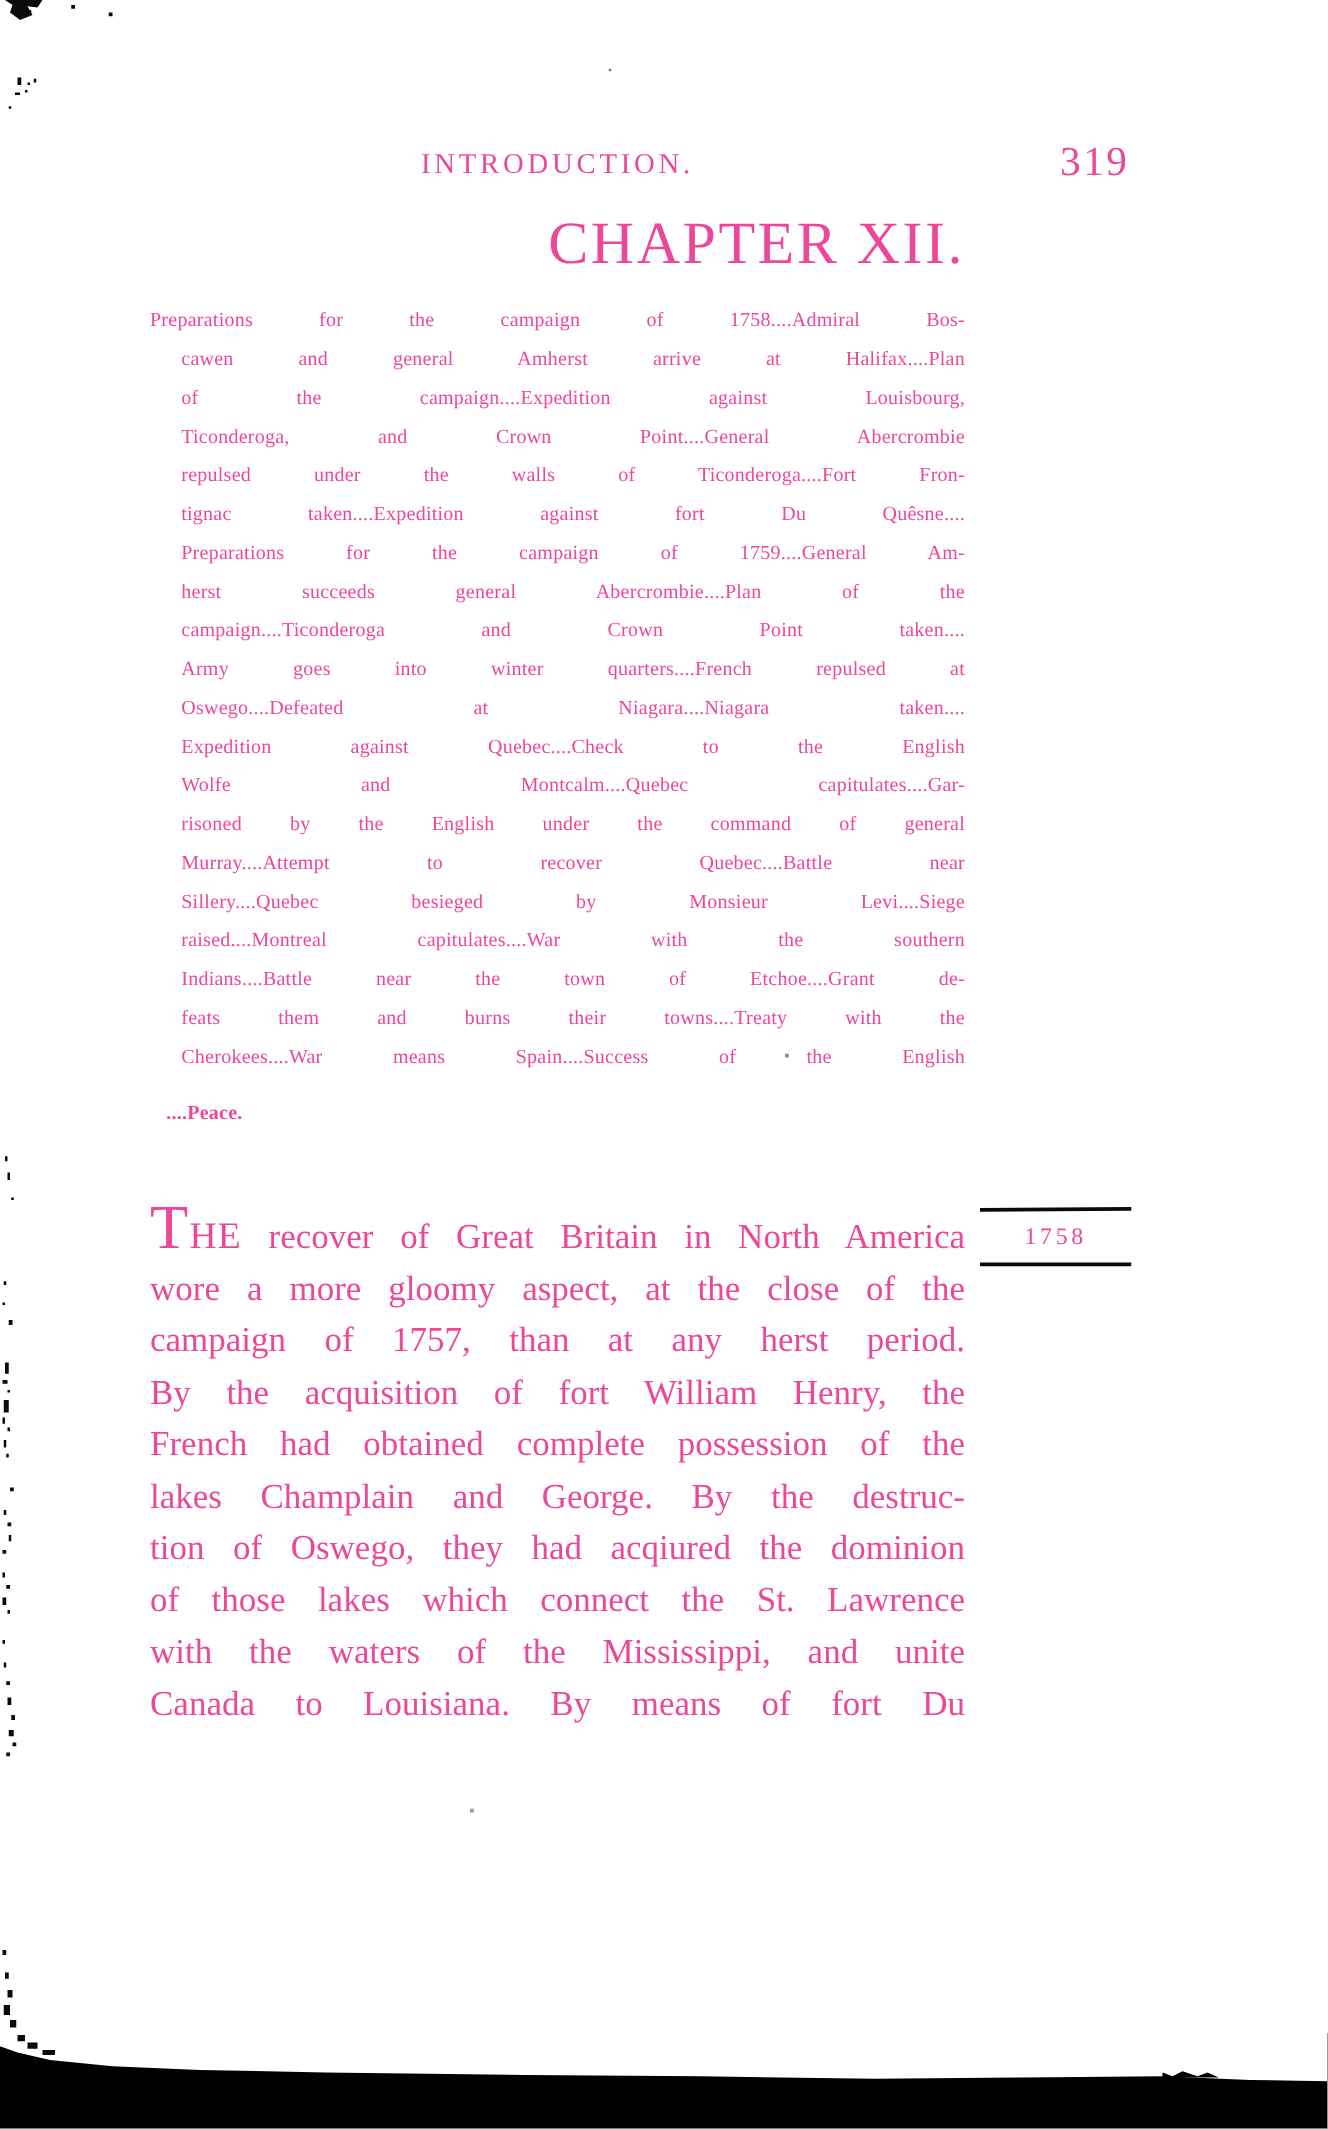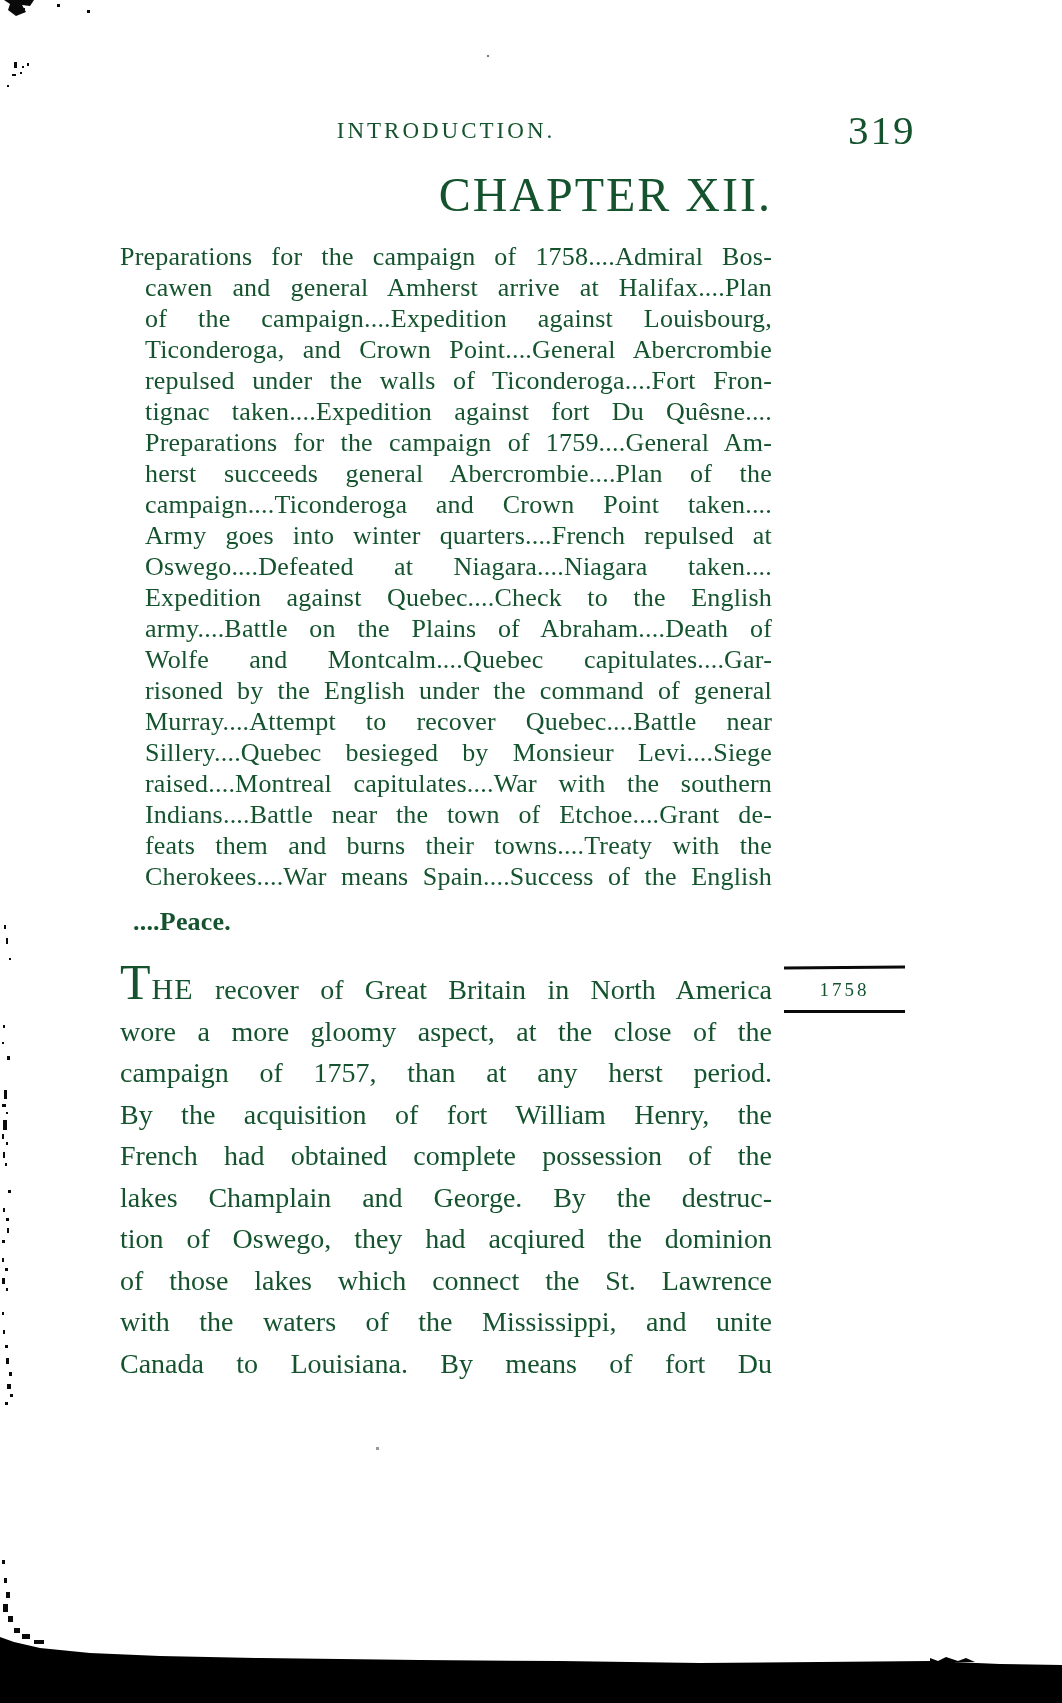--- a/index.html
+++ b/index.html
@@ -2,40 +2,40 @@
 <html><head>
 <meta charset="utf-8">
 <style>
   html, body { margin: 0; padding: 0; background: #555; }
   .page {
     position: relative;
     width: 1062px;
     height: 1703px;
     background: #ffffff;
     font-family: "Liberation Serif", "DejaVu Serif", serif;
-    color: #14532d;
+    color: #ec4899;
     overflow: hidden;
   }
   
   .running-title {
     position: absolute;
     left: 120px;
     top: 118px;
     width: 652px;
     text-align: center;
     font-size: 23px;
     letter-spacing: 3px;
     line-height: 26px;
     white-space: nowrap;
   }
   .page-number {
     position: absolute;
     left: 848px;
     top: 112px;
-    font-size: 41px;
+    font-size: 33px;
     line-height: 36px;
     letter-spacing: 2px;
   }
   
   .chapter-heading {
     position: absolute;
     left: 120px;
     top: 176px;
     width: 652px;
     text-align: right;
@@ -43,21 +43,21 @@
     letter-spacing: 2px;
     line-height: 38px;
     white-space: nowrap;
   }
   
   .summary {
     position: absolute;
     left: 120px;
     top: 241px;
     width: 652px;
-    font-size: 26px;
+    font-size: 16px;
   }
   .summary .s-line {
     line-height: 31px;
     height: 31px;
     text-align: justify;
     text-align-last: justify;
     white-space: nowrap;
     letter-spacing: 0.2px;
   }
   .summary .s-line.cont { padding-left: 25px; }
@@ -135,21 +135,20 @@
     <div class="s-line cont">of the campaign....Expedition against Louisbourg,</div>
     <div class="s-line cont">Ticonderoga, and Crown Point....General Abercrombie</div>
     <div class="s-line cont">repulsed under the walls of Ticonderoga....Fort Fron-</div>
     <div class="s-line cont">tignac taken....Expedition against fort Du Quêsne....</div>
     <div class="s-line cont">Preparations for the campaign of 1759....General Am-</div>
     <div class="s-line cont">herst succeeds general Abercrombie....Plan of the</div>
     <div class="s-line cont">campaign....Ticonderoga and Crown Point taken....</div>
     <div class="s-line cont">Army goes into winter quarters....French repulsed at</div>
     <div class="s-line cont">Oswego....Defeated at Niagara....Niagara taken....</div>
     <div class="s-line cont">Expedition against Quebec....Check to the English</div>
-    <div class="s-line cont">army....Battle on the Plains of Abraham....Death of</div>
     <div class="s-line cont">Wolfe and Montcalm....Quebec capitulates....Gar-</div>
     <div class="s-line cont">risoned by the English under the command of general</div>
     <div class="s-line cont">Murray....Attempt to recover Quebec....Battle near</div>
     <div class="s-line cont">Sillery....Quebec besieged by Monsieur Levi....Siege</div>
     <div class="s-line cont">raised....Montreal capitulates....War with the southern</div>
     <div class="s-line cont">Indians....Battle near the town of Etchoe....Grant de-</div>
     <div class="s-line cont">feats them and burns their towns....Treaty with the</div>
     <div class="s-line cont">Cherokees....War means Spain....Success of the English</div>
     <div class="s-line cont last">....Peace.</div>
   </div>

